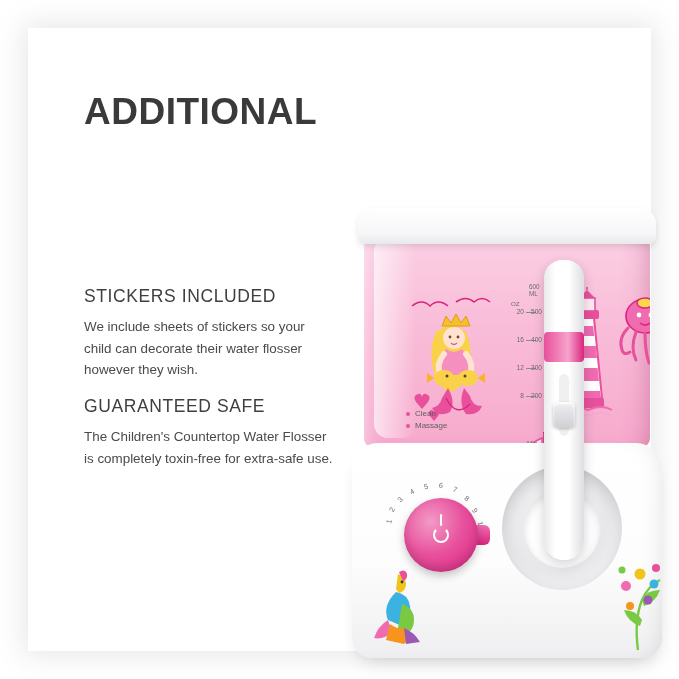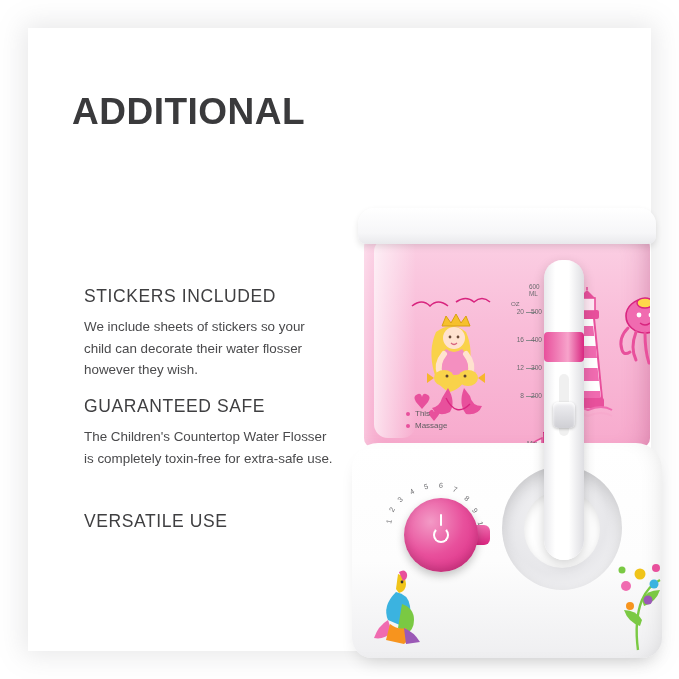--- a/index.html
+++ b/index.html
@@ -23,21 +23,21 @@
     box-shadow:0 0 26px 4px rgba(120,120,125,0.18);
   }
   .frame-inner{
     position:absolute;inset:0;
     background:#ffffff;
   }
 
   
   .headline{
     position:absolute;
-    left:44px; top:62px;
+    left:56px; top:62px;
     width:320px;
     font-size:37px;
     line-height:1.18;
     letter-spacing:0.5px;
     font-weight:bold;
     color:#3a3a3c;
     text-transform:uppercase;
   }
   .headline .l{display:block;}
 
@@ -288,21 +288,20 @@
         <div class="sec-title">STICKERS INCLUDED</div>
         <div class="sec-body">We include sheets of stickers so your child can decorate their water flosser however they wish.</div>
       </div>
 
       <div class="section s2">
         <div class="sec-title">GUARANTEED SAFE</div>
         <div class="sec-body">The Children's Countertop Water Flosser is completely toxin-free for extra-safe use.</div>
       </div>
 
       <div class="section s3">
-        <div class="sec-title">VERSATILE USE</div>
       </div>
 
       <div class="product">
 
         <div class="base-shadow"></div>
 
         <div class="tank">
           <div class="tank-gloss"></div>
 
           <div class="mermaid">
@@ -412,21 +411,21 @@
             </div>
             <div class="grad-min">Min</div>
           </div>
         </div>
 
         <div class="lid"></div>
 
         <div class="base"></div>
 
         <div class="mode-label">
-          <div><span class="dot"></span><span>This</span></div>
+          <div><span class="dot"></span><span>Clean</span></div>
           <div><span class="dot"></span><span>Massage</span></div>
         </div>
 
         <div class="dial-scale">
           <span style="left:2px;  top:36px; transform:rotate(-78deg);">1</span>
           <span style="left:5px;  top:24px; transform:rotate(-62deg);">2</span>
           <span style="left:13px; top:14px; transform:rotate(-46deg);">3</span>
           <span style="left:25px; top:6px;  transform:rotate(-30deg);">4</span>
           <span style="left:39px; top:1px;  transform:rotate(-14deg);">5</span>
           <span style="left:54px; top:0px;  transform:rotate(4deg);">6</span>

